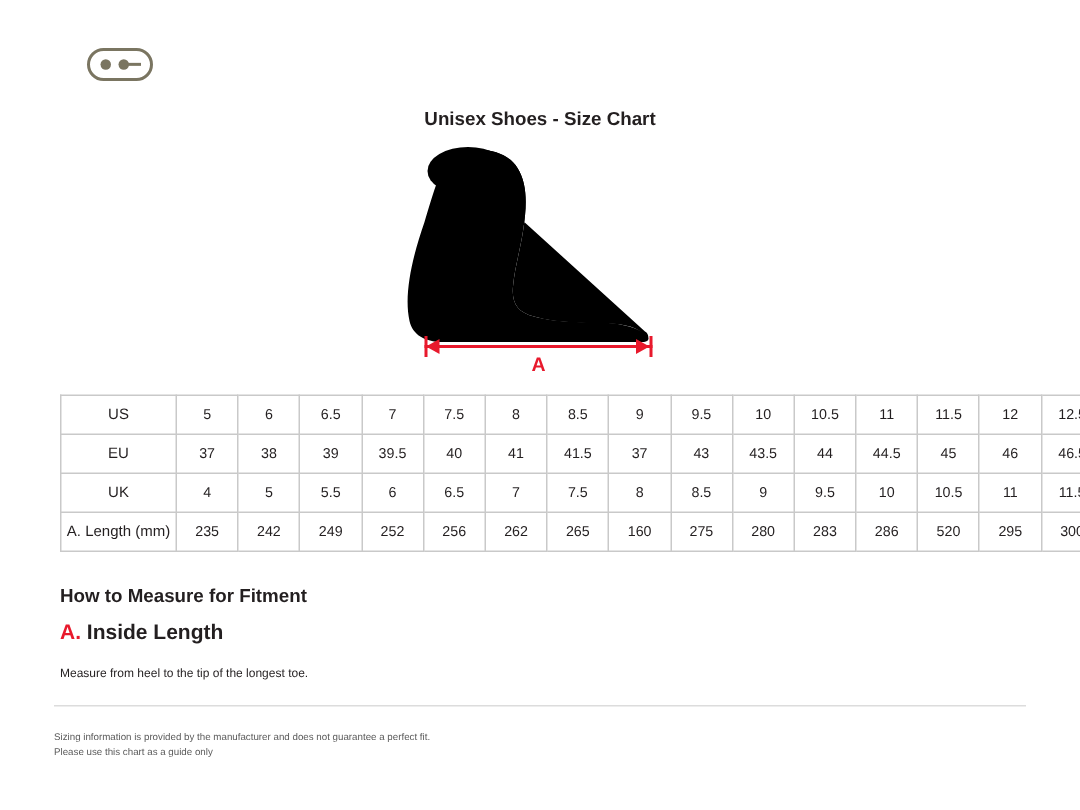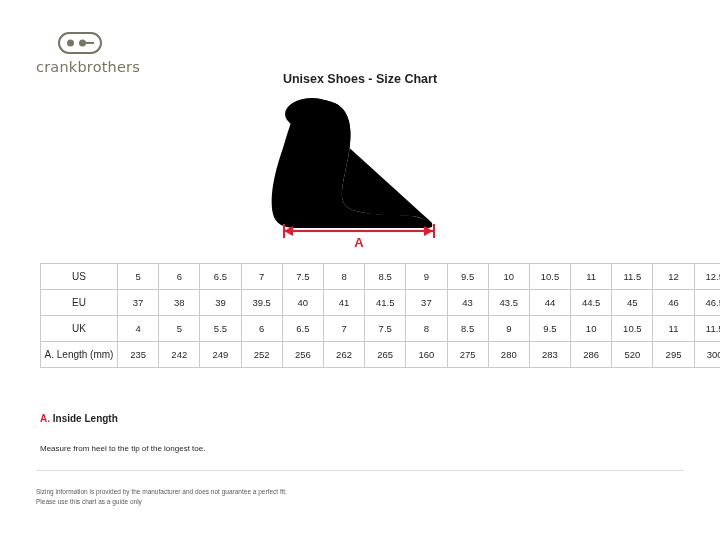--- a/index.html
+++ b/index.html
@@ -172,21 +172,21 @@
     left: 40px;
     top: 390px;
     font-size: 12.5px;
     font-weight: bold;
     color: #231f20;
   }
   .howto-sub {
     position: absolute;
     left: 40px;
     top: 413px;
-    font-size: 10px;
+    font-size: 14px;
     font-weight: bold;
     color: #231f20;
   }
   .howto-sub .letter { color: #e8192c; }
   .howto-body {
     position: absolute;
     left: 40px;
     top: 444px;
     font-size: 8px;
     color: #231f20;
@@ -214,21 +214,20 @@
 <body>
 
 <div class="page">
 
   <div class="logo-wrap">
     <div class="logo-mark">
       <span class="dot d1"></span>
       <span class="dot d2"></span>
       <span class="bar"></span>
     </div>
-    <div class="logo-text">crankbrothers</div>
   </div>
 
   <div class="chart-title">Unisex Shoes - Size Chart</div>
 
   <div class="foot-area">
     <svg width="210" height="150" viewBox="0 0 210 150">
       <path d="M46,8 C62,1 82,3 90,16 C97,27 96,42 94,56 C92,70 88,83 87,95
                C86,106 90,112 101,115 C118,120 140,119 156,120
                C166,121 172,124 175,128 C178,132 176,127 177,130
                L177,130 C177,130 175,127 172,127
@@ -326,20 +325,21 @@
         <td>283</td>
         <td>286</td>
         <td>520</td>
         <td>295</td>
         <td>300</td>
 
       </tr>
     </tbody>
   </table>
 
+  <div class="howto-title">How to Measure for Fitment</div>
   <div class="howto-sub">
     <span class="letter">A.</span>
     <span>Inside Length</span>
   </div>
   <div class="howto-body">Measure from heel to the tip of the longest toe.</div>
 
   <div class="divider"></div>
   <div class="footnote">
     <div>Sizing information is provided by the manufacturer and does not guarantee a perfect fit.</div>
     <div>Please use this chart as a guide only</div>

